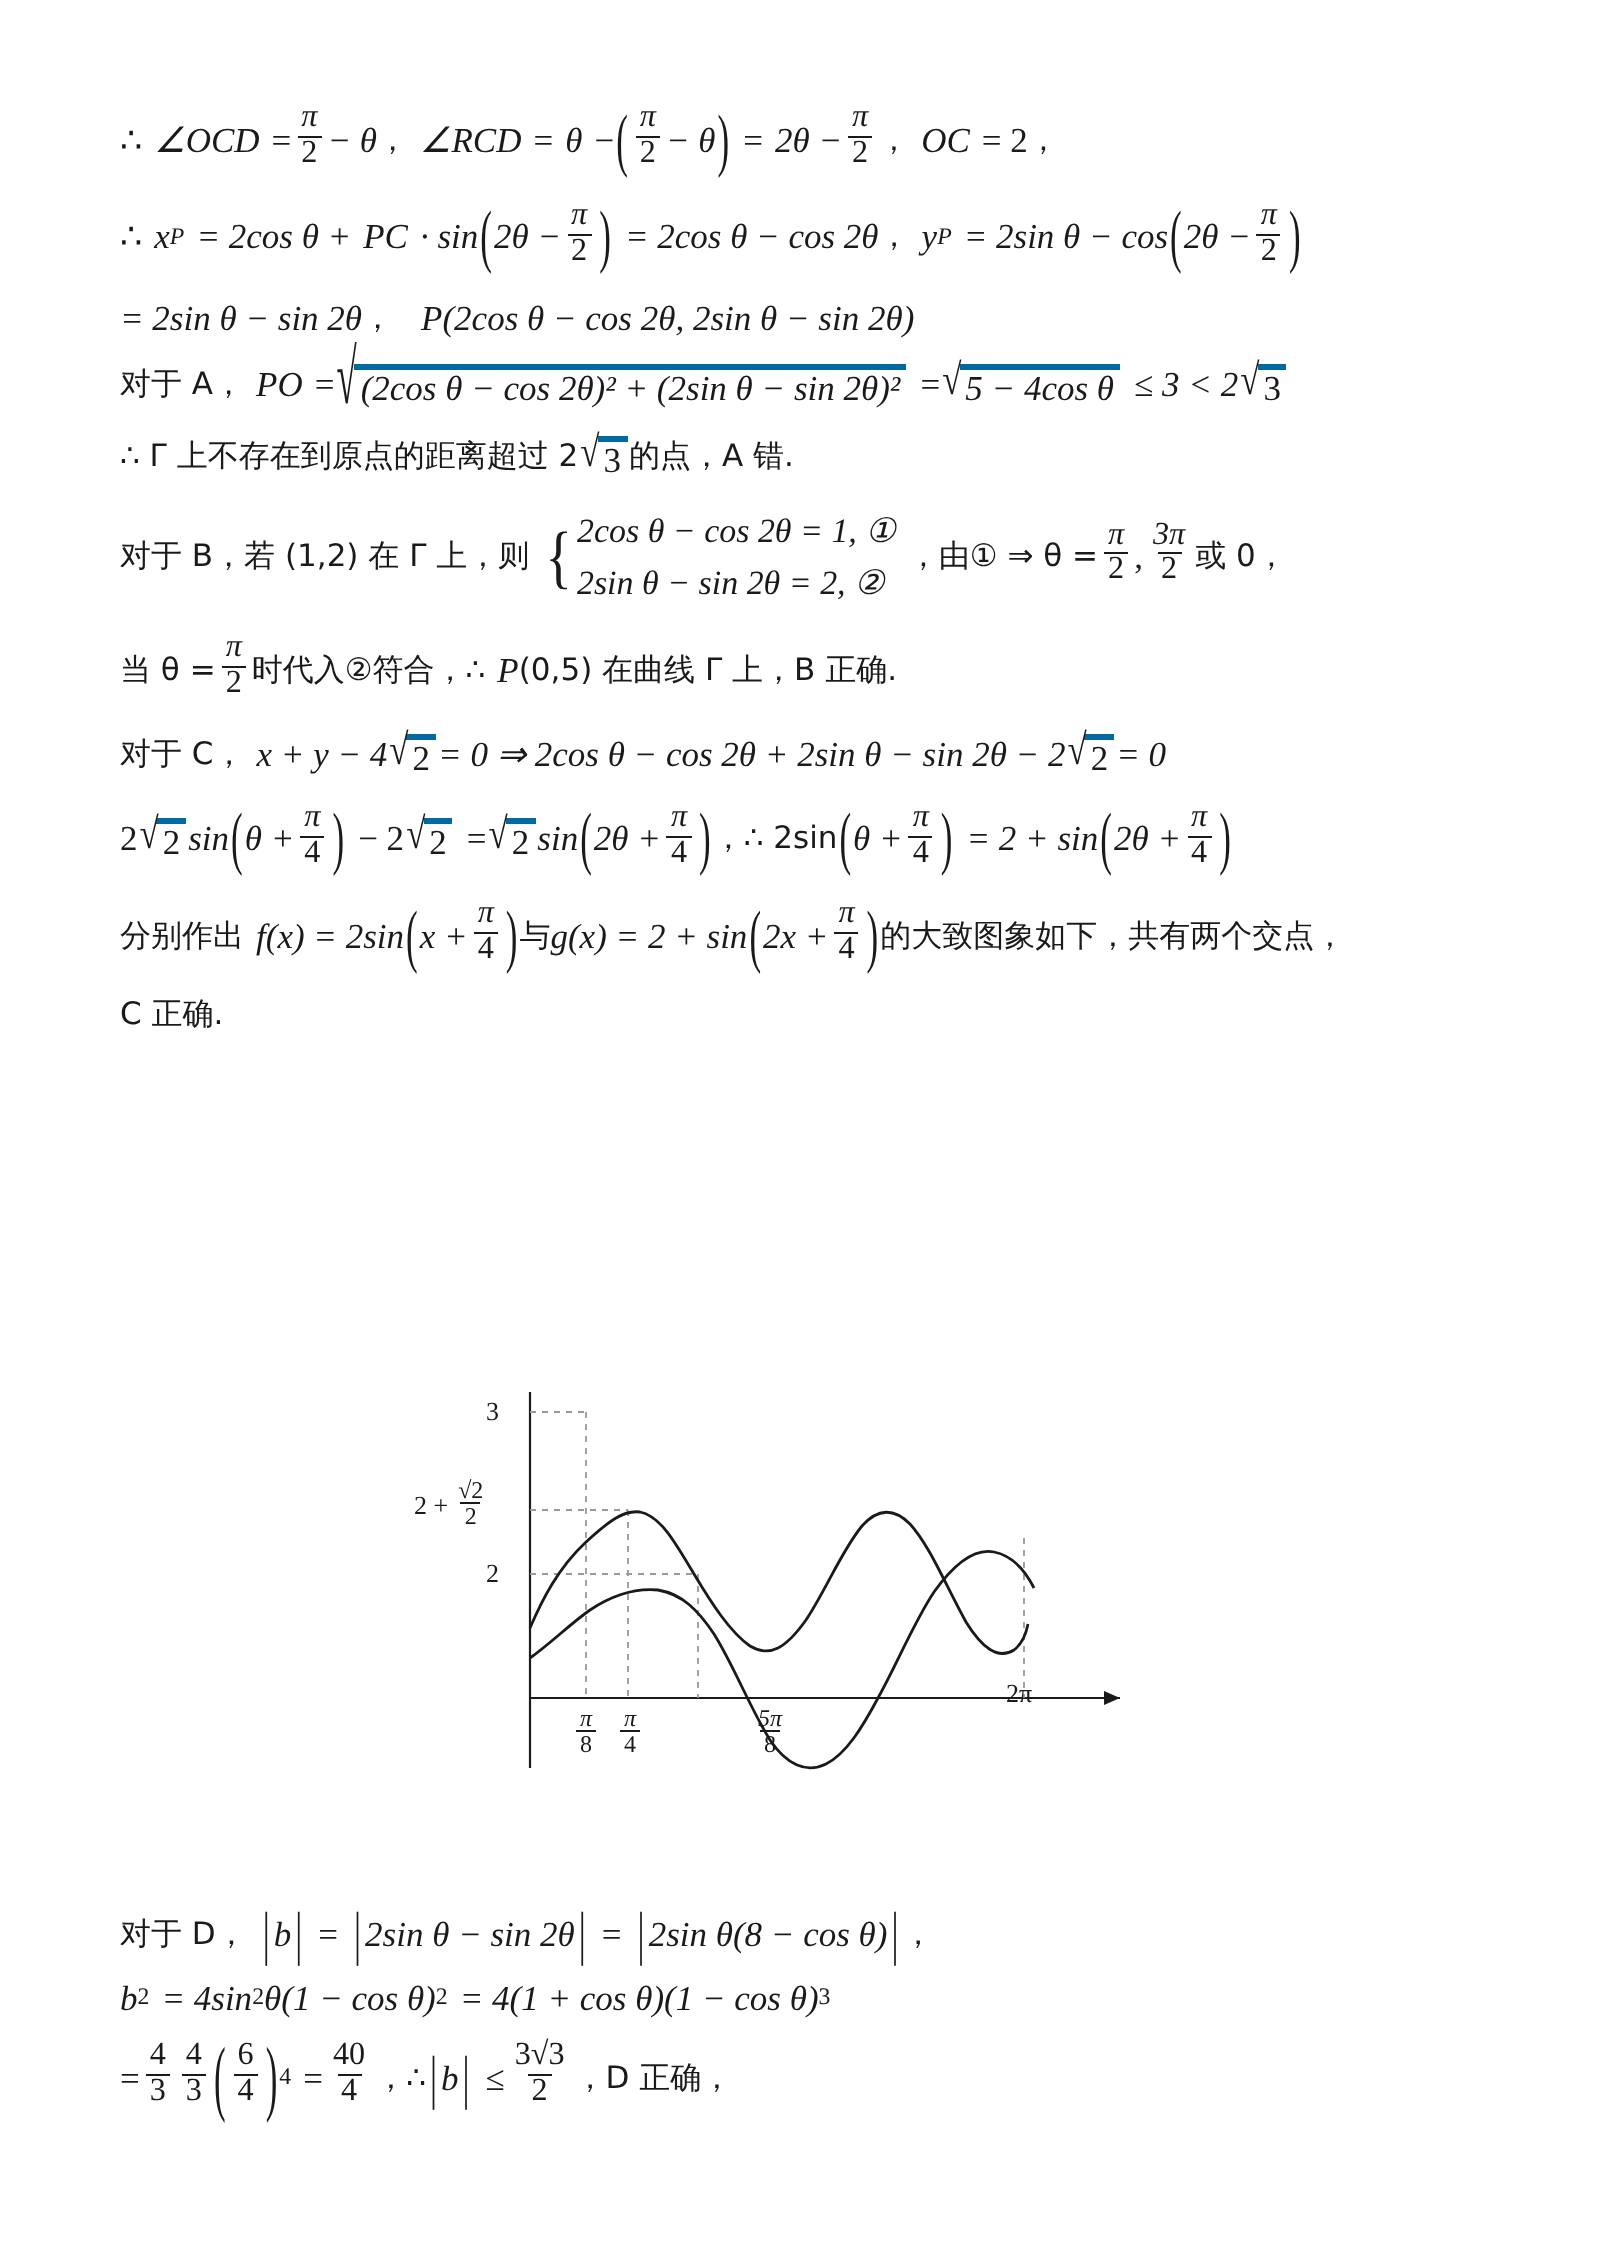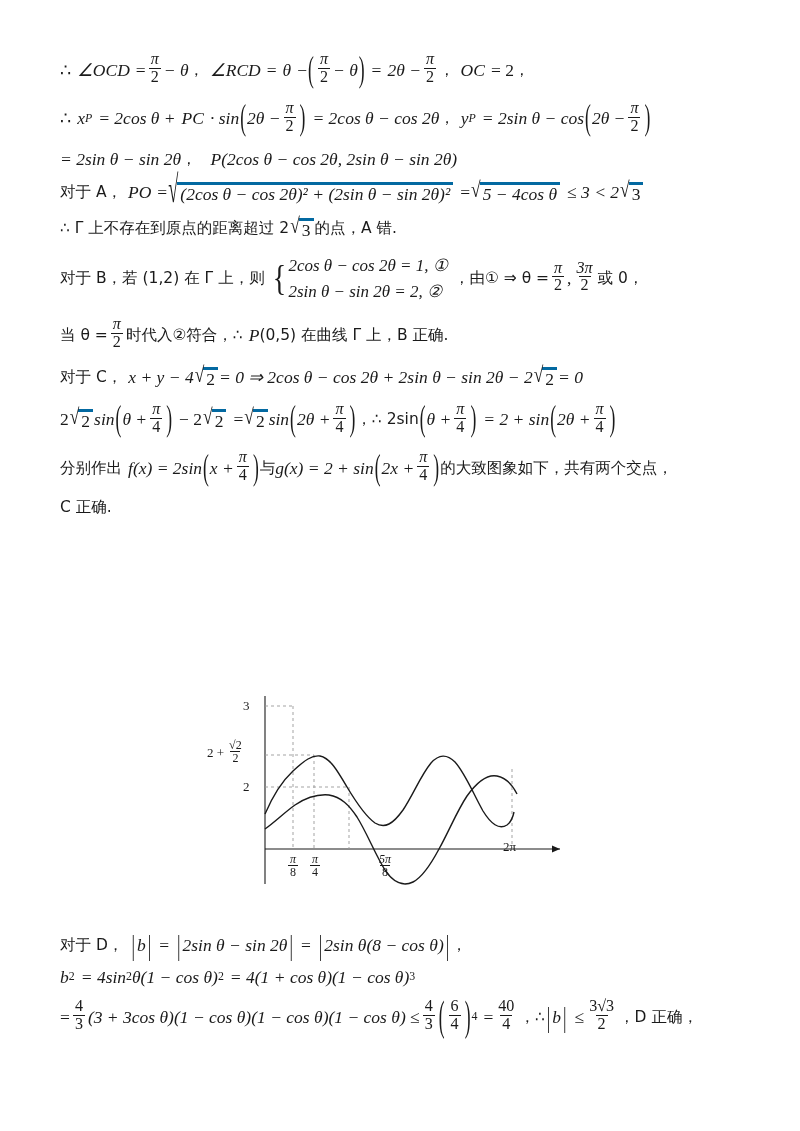--- a/index.html
+++ b/index.html
@@ -453,21 +453,21 @@
     </div>
     <div class="fig-label" style="left:123px; top:180px;margin-left:36px;">
       <span class="frac" style="font-size:12px;">
           <span class="num it">5π</span>
           <span class="den">8</span>
         </span>
     </div>
     <div class="fig-label" style="left:288px; top:165px;">2π</div>
   </div>
 
-  <div class="content bottom-block" style="top:930px;">
+  <div class="content bottom-block" style="top:952px;">
 
     <div class="line">
       <span class="cn">对于 D，</span>
         <span class="sp"></span>
       <span class="bp-abs">|</span>
       <span class="it">b</span>
       <span class="bp-abs">|</span>
       <span class="sp"></span>
         <span>=</span>
         <span class="sp"></span>
@@ -495,21 +495,20 @@
         <span class="it">= 4(1 + cos θ)(1 − cos θ)</span>
         <sup>3</sup>
     </div>
 
     <div class="line">
       <span>=</span>
       <span class="frac">
         <span class="num">4</span>
         <span class="den">3</span>
       </span>
-      <span class="it">(3 + 3cos θ)(1 − cos θ)(1 − cos θ)(1 − cos θ) ≤</span>
       <span class="frac">
         <span class="num">4</span>
         <span class="den">3</span>
       </span>
       <span class="bp bp2">(</span>
       <span class="frac">
         <span class="num">6</span>
         <span class="den">4</span>
       </span>
       <span class="bp bp2">)</span>

